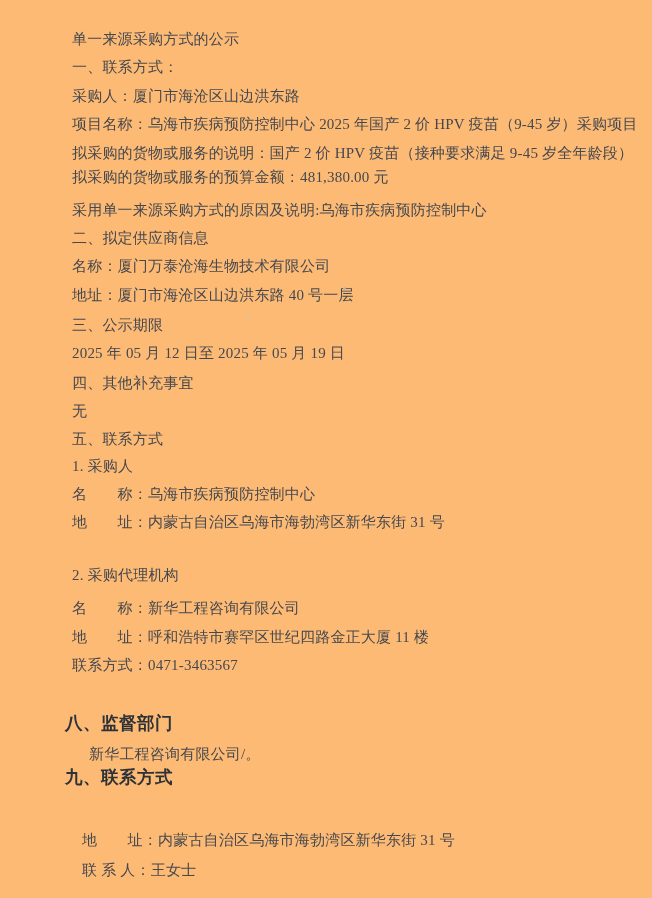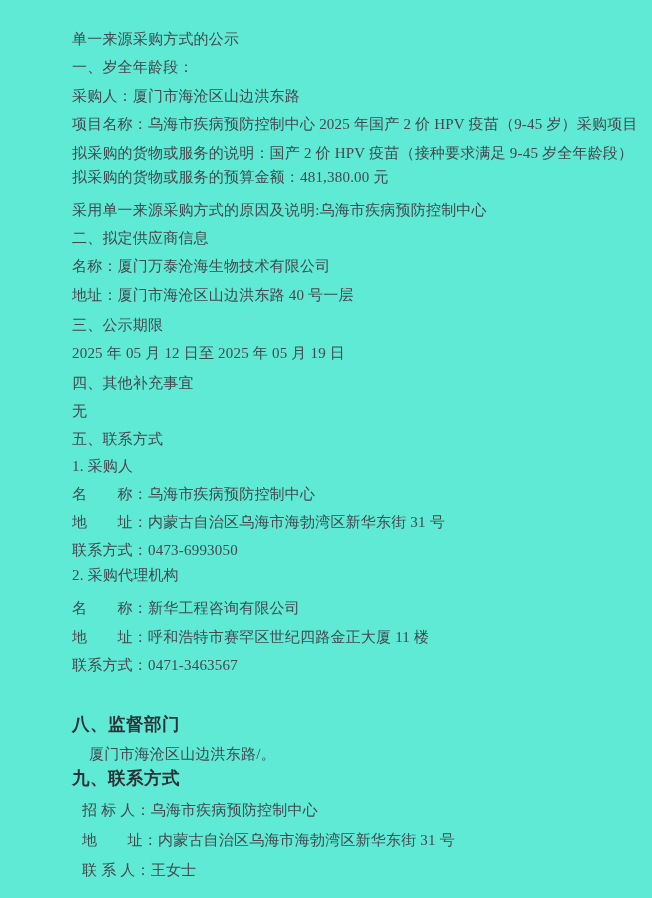--- a/index.html
+++ b/index.html
@@ -4,44 +4,44 @@
 <style>
   html, body {
     margin: 0;
     padding: 0;
     background: #ffffff;
   }
   .page {
     position: relative;
     width: 652px;
     height: 898px;
-    background: #5eead4;
+    background: #fdba74;
     overflow: hidden;
     font-family: "Liberation Serif", "DejaVu Serif", serif;
   }
   
   .ln {
     position: absolute;
     left: 72px;
     font-size: 15px;
     line-height: 19px;
     color: #45484f;
     white-space: pre;
     letter-spacing: 0.2px;
   }
   
   .hd {
     position: absolute;
-    left: 72px;
+    left: 65px;
     font-size: 17.5px;
     line-height: 21px;
     font-weight: 700;
     color: #2d3138;
     white-space: pre;
-    font-family: Liberation Sans, sans-serif;
+    font-family: Liberation Mono, monospace;
     letter-spacing: 0.5px;
   }
   
   .ind1 { left: 89px; }
   
   .ind2 { left: 82px; }
   .speck {
     position: absolute;
     width: 3px;
     height: 3px;
@@ -49,46 +49,44 @@
     background: #b4b4b2;
   }
   .speck.s2 { width: 2px; height: 2px; background: #c4c4c2; }
 </style>
 </head>
 <body>
 
 <div class="page">
 
   <div class="ln" style="top:30px">单一来源采购方式的公示</div>
-  <div class="ln" style="top:58px">一、岁全年龄段：</div>
+  <div class="ln" style="top:58px">一、联系方式：</div>
   <div class="ln" style="top:87px">采购人：厦门市海沧区山边洪东路</div>
   <div class="ln" style="top:115px">项目名称：乌海市疾病预防控制中心 2025 年国产 2 价 HPV 疫苗（9-45 岁）采购项目</div>
   <div class="ln" style="top:144px">拟采购的货物或服务的说明：国产 2 价 HPV 疫苗（接种要求满足 9-45 岁全年龄段）</div>
   <div class="ln" style="top:168px">拟采购的货物或服务的预算金额：481,380.00 元</div>
   <div class="ln" style="top:201px">采用单一来源采购方式的原因及说明:乌海市疾病预防控制中心</div>
   <div class="ln" style="top:229px">二、拟定供应商信息</div>
   <div class="ln" style="top:257px">名称：厦门万泰沧海生物技术有限公司</div>
   <div class="ln" style="top:286px">地址：厦门市海沧区山边洪东路 40 号一层</div>
   <div class="ln" style="top:316px">三、公示期限</div>
   <div class="ln" style="top:344px">2025 年 05 月 12 日至 2025 年 05 月 19 日</div>
   <div class="ln" style="top:374px">四、其他补充事宜</div>
   <div class="ln" style="top:402px">无</div>
   <div class="ln" style="top:430px">五、联系方式</div>
   <div class="ln" style="top:457px">1. 采购人</div>
   <div class="ln" style="top:485px">名　　称：乌海市疾病预防控制中心</div>
   <div class="ln" style="top:513px">地　　址：内蒙古自治区乌海市海勃湾区新华东街 31 号</div>
-  <div class="ln" style="top:541px">联系方式：0473-6993050</div>
   <div class="ln" style="top:566px">2. 采购代理机构</div>
   <div class="ln" style="top:599px">名　　称：新华工程咨询有限公司</div>
   <div class="ln" style="top:628px">地　　址：呼和浩特市赛罕区世纪四路金正大厦 11 楼</div>
   <div class="ln" style="top:656px">联系方式：0471-3463567</div>
 
   <div class="hd" style="top:714px">八、监督部门</div>
-  <div class="ln ind1" style="top:745px">厦门市海沧区山边洪东路/。</div>
+  <div class="ln ind1" style="top:745px">新华工程咨询有限公司/。</div>
   <div class="hd" style="top:768px">九、联系方式</div>
-  <div class="ln ind2" style="top:801px">招 标 人：乌海市疾病预防控制中心</div>
   <div class="ln ind2" style="top:831px">地　　址：内蒙古自治区乌海市海勃湾区新华东街 31 号</div>
   <div class="ln ind2" style="top:861px">联 系 人：王女士</div>
 
   <div class="speck" style="left:343px; top:287px"></div>
   <div class="speck s2" style="left:247px; top:317px"></div>
 
 </div>
 
 </body></html>

